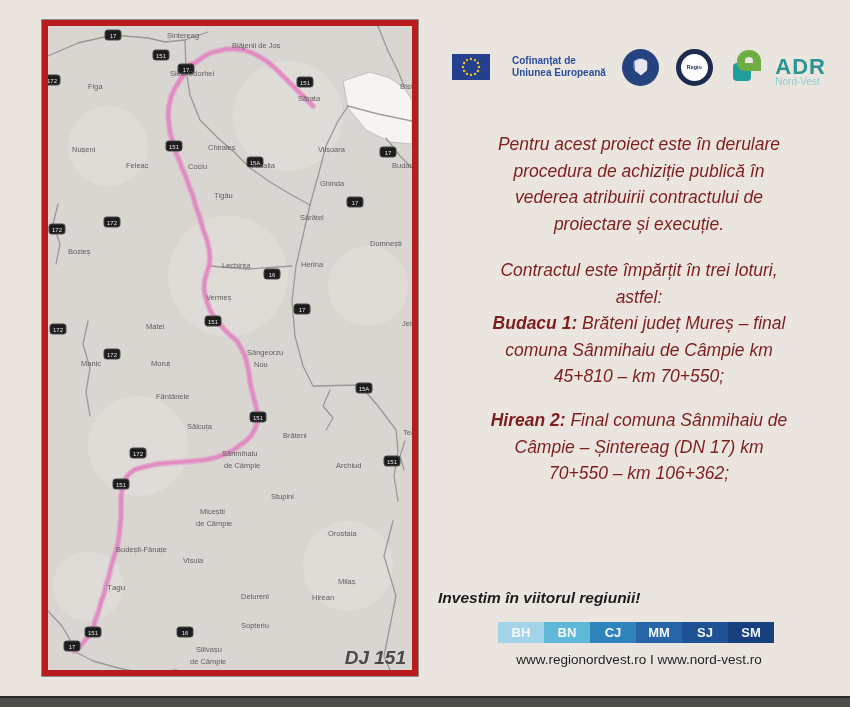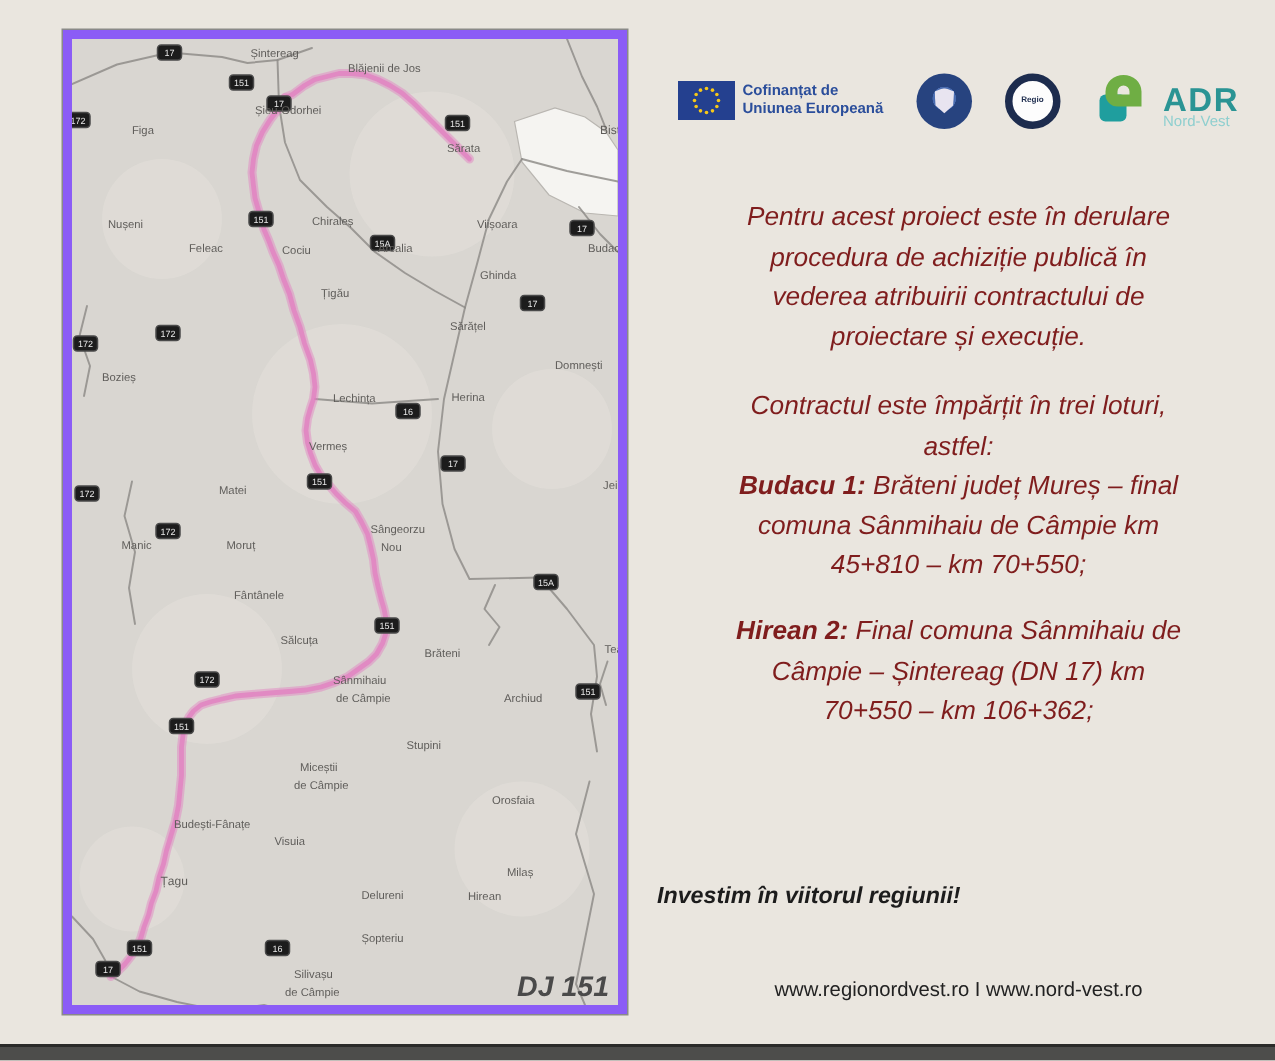--- a/index.html
+++ b/index.html
@@ -5,31 +5,31 @@
   html,body{margin:0;padding:0;}
   body{
     width:850px;height:707px;position:relative;overflow:hidden;
     background:#eae6df;
     font-family:"Liberation Sans", sans-serif;
     color:#2e2e2e;
   }
   
   .map-frame{
     position:absolute;left:42px;top:20px;width:364px;height:644px;
-    border:6px solid #8b5cf6;background:#3b82f6;
+    border:6px solid #b91c1c;background:#3b82f6;
     box-shadow:0 0 0 1px #8a8a88;
   }
   .map-frame svg{display:block;width:100%;height:100%;}
   
   .right-col{position:absolute;left:438px;top:0;width:402px;height:707px;}
   .logo-row{
     position:absolute;top:44px;left:14px;width:374px;height:46px;
     display:flex;align-items:center;justify-content:space-between;
   }
-  .eu-block{display:flex;align-items:center;gap:5px;justify-content:space-between;}
+  .eu-block{display:flex;align-items:center;gap:22px;justify-content:space-between;}
   .eu-flag{width:38px;height:26px;background:#24408f;position:relative;flex:none;}
   .eu-text{font-size:10px;font-weight:bold;color:#2b4e9b;line-height:12px;white-space:pre-line;}
   .round-logo{width:37px;height:37px;border-radius:50%;flex:none;}
   .gov-logo{background:radial-gradient(circle at 50% 45%, #4a6cb0 0 28%, #27437f 29% 100%);
     display:flex;align-items:center;justify-content:center;}
   .gov-emblem{width:13px;height:17px;background:#e8e4f0;
     clip-path:polygon(50% 0,100% 15%,95% 70%,50% 100%,5% 70%,0 15%);}
   .regio-logo{background:#fdfdfd;border:5px solid #1d2c4e;box-sizing:border-box;
     display:flex;align-items:center;justify-content:center;}
   .regio-txt{font-size:6px;font-weight:bold;color:#1d2c4e;transform:scale(.9);}
@@ -261,17 +261,25 @@
 
   <div class="para lot2">
     <div><span class="lead">Hirean 2:</span><span> Final comuna Sânmihaiu de</span></div>
     <div class="prelines">Câmpie – Șintereag (DN 17) km
 70+550 – km 106+362;</div>
   </div>
 
 
   <div class="invest">Investim în viitorul regiunii!</div>
 
+  <div class="county-bar" id="county-bar">
+      <div class="seg" style="background: rgb(163, 211, 232);">BH</div>
+      <div class="seg" style="background: rgb(95, 184, 216);">BN</div>
+      <div class="seg" style="background: rgb(47, 133, 187);">CJ</div>
+      <div class="seg" style="background: rgb(37, 101, 168);">MM</div>
+      <div class="seg" style="background: rgb(30, 82, 148);">SJ</div>
+      <div class="seg" style="background: rgb(23, 62, 125);">SM</div>
+    </div>
 
   <div class="urls">www.regionordvest.ro I www.nord-vest.ro</div>
 </div>
 
 <div class="bottom-strip"></div>
 
 </body></html>

